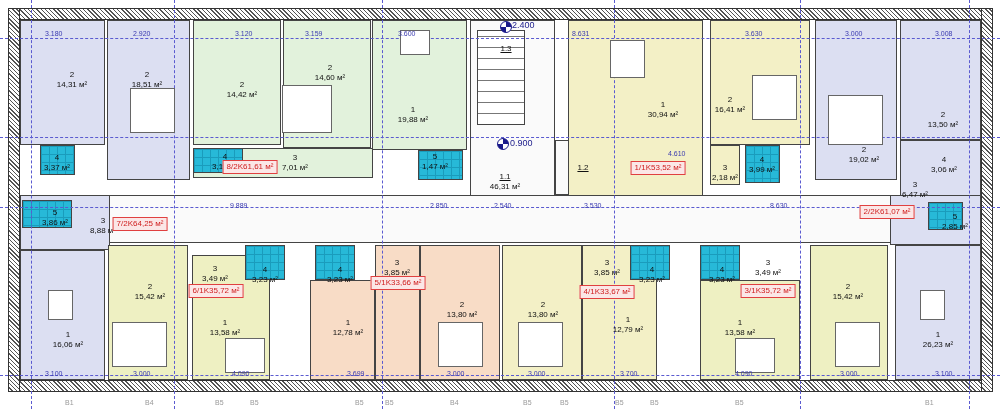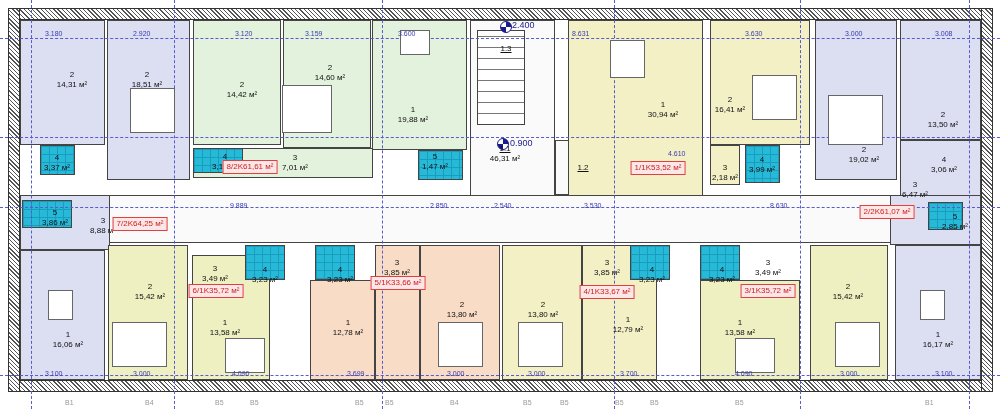--- a/index.html
+++ b/index.html
@@ -108,21 +108,21 @@
   <div class="furn" style="left:920px;top:290px;width:25px;height:30px;"></div>
   <div class="furn" style="left:225px;top:338px;width:40px;height:35px;"></div>
   <div class="furn" style="left:735px;top:338px;width:40px;height:35px;"></div>
 
   <div class="elev" style="left:500px;top:21px;"></div>
   <div class="mark" style="left:512px;top:20px;">2.400</div>
   <div class="elev" style="left:497px;top:138px;"></div>
   <div class="mark" style="left:510px;top:138px;">0.900</div>
 
   <div class="lbl" style="left:506px;top:44px;text-decoration:underline;">1.3</div>
-  <div class="lbl" style="left:505px;top:144px;">
+  <div class="lbl" style="left:505px;top:172px;">
     <span class="n" style="text-decoration:underline;">1.1</span>
     <span class="n">46,31 м²</span>
   </div>
   <div class="lbl" style="left:583px;top:163px;text-decoration:underline;">1.2</div>
 
   <div class="lbl" style="left:72px;top:70px;">
       <span class="n">2</span>
       <span class="n">14,31 м²</span>
     </div>
   <div class="lbl" style="left:147px;top:70px;">
@@ -266,21 +266,21 @@
   <div class="lbl" style="left:740px;top:318px;">
       <span class="n">1</span>
       <span class="n">13,58 м²</span>
     </div>
   <div class="lbl" style="left:848px;top:282px;">
       <span class="n">2</span>
       <span class="n">15,42 м²</span>
     </div>
   <div class="lbl" style="left:938px;top:330px;">
       <span class="n">1</span>
-      <span class="n">16,17 м²</span>
+      <span class="n">26,23 м²</span>
     </div>
 
   <div class="apt" style="left:250px;top:160px;"><span class="n">8/2K</span><span class="n">61,61 м²</span></div>
   <div class="apt" style="left:658px;top:161px;"><span class="n">1/1K</span><span class="n">53,52 м²</span></div>
   <div class="apt" style="left:140px;top:217px;"><span class="n">7/2K</span><span class="n">64,25 м²</span></div>
   <div class="apt" style="left:887px;top:205px;"><span class="n">2/2K</span><span class="n">61,07 м²</span></div>
   <div class="apt" style="left:216px;top:284px;"><span class="n">6/1K</span><span class="n">35,72 м²</span></div>
   <div class="apt" style="left:398px;top:276px;text-align:right;"><span class="n">5/1K</span><span class="n">33,66 м²</span></div>
   <div class="apt" style="left:607px;top:285px;"><span class="n">4/1K</span><span class="n">33,67 м²</span></div>
   <div class="apt" style="left:768px;top:284px;"><span class="n">3/1K</span><span class="n">35,72 м²</span></div>

